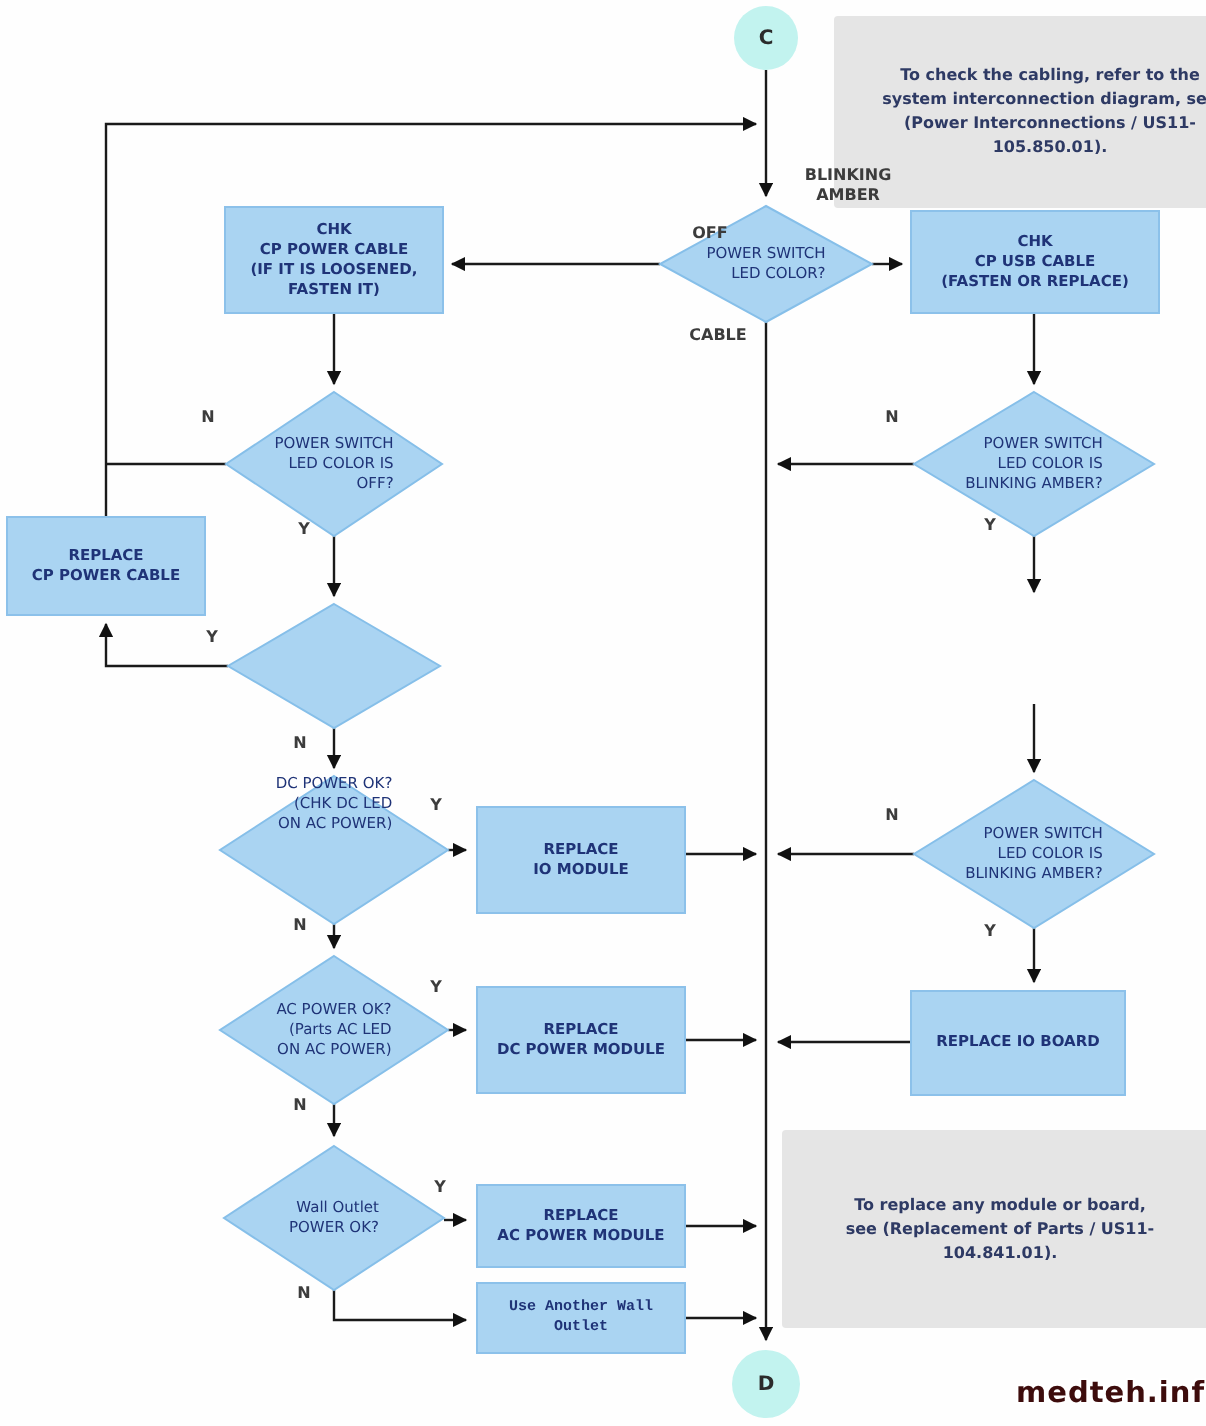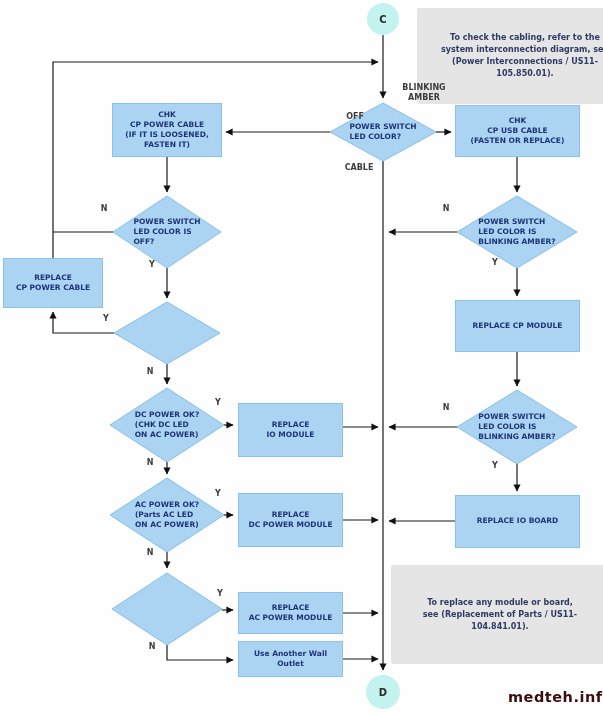--- a/index.html
+++ b/index.html
@@ -2,22 +2,22 @@
 <html><head>
 <meta charset="utf-8">
 <style>
   html,body{margin:0;padding:0;}
   body{background:#fff;font-family:"DejaVu Sans","Liberation Sans",sans-serif;}
   .canvas{position:relative;width:603px;height:713px;background:#fefefe;overflow:hidden;}
   .wires{position:absolute;left:0;top:0;}
   .box{position:absolute;background:#aad4f2;border:1px solid #8cc1ea;box-sizing:border-box;
        display:flex;align-items:center;justify-content:center;text-align:center;
        font-weight:bold;font-size:7.5px;line-height:1.35;color:#1f3377;white-space:pre-line;}
-  .dlabel{position:absolute;display:flex;align-items:center;justify-content:center;text-align:left;
-       font-weight:bold;font-size:7.5px;line-height:1.3;color:#1f3377;white-space:pre-line;pointer-events:none;}
+  .dlabel{position:absolute;display:flex;align-items:center;justify-content:center;text-align:right;
+       font-weight:normal;font-size:7.5px;line-height:1.3;color:#1f3377;white-space:pre-line;pointer-events:none;}
   .terminal{position:absolute;border-radius:50%;background:#c2f3ef;display:flex;align-items:center;
        justify-content:center;font-weight:bold;font-size:10px;color:#2b2b2b;}
   .note{position:absolute;background:#e5e5e5;border-radius:2px;display:flex;align-items:center;
        justify-content:center;text-align:center;font-weight:bold;font-size:8px;line-height:1.5;
        color:#2e3a64;white-space:pre-line;padding:18px;}
   .elabel{position:absolute;font-weight:bold;font-size:8px;color:#3c3c3c;white-space:pre-line;
        text-align:center;line-height:1.3;}
   .watermark{position:absolute;left:508px;top:689px;width:92px;font-weight:bold;font-size:14.5px;
        letter-spacing:0.5px;color:#3d0c0c;
        text-shadow:1px 0 0 #fff,-1px 0 0 #fff,0 1px 0 #fff,0 -1px 0 #fff,1px 1px 0 #fff,-1px -1px 0 #fff,1px -1px 0 #fff,-1px 1px 0 #fff;}
@@ -83,26 +83,28 @@
 105.850.01).</div>
   <div class="note" style="left:391px;top:565px;width:182px;height:63px;text-align:center;">To replace any module or board,
 see (Replacement of Parts / US11-
 104.841.01).</div>
 
   <div class="dlabel" style="left:333px;top:106px;width:100px;height:52px;">POWER SWITCH
 LED COLOR?</div>
   <div class="dlabel" style="left:117px;top:199px;width:100px;height:66px;">POWER SWITCH
 LED COLOR IS
 OFF?</div>
-  <div class="dlabel" style="left:112px;top:391px;width:110px;height:68px;">DC POWER OK?
+  <div class="dlabel" style="left:112px;top:368px;width:110px;height:68px;">DC POWER OK?
 (CHK DC LED
 ON AC POWER)</div>
   <div class="dlabel" style="left:112px;top:481px;width:110px;height:68px;">AC POWER OK?
 (Parts AC LED
 ON AC POWER)</div>
+  <div class="dlabel" style="left:112px;top:576px;width:110px;height:66px;">Wall Outlet
+POWER OK?</div>
   <div class="dlabel" style="left:460px;top:199px;width:114px;height:66px;">POWER SWITCH
 LED COLOR IS
 BLINKING AMBER?</div>
   <div class="dlabel" style="left:460px;top:393px;width:114px;height:68px;">POWER SWITCH
 LED COLOR IS
 BLINKING AMBER?</div>
 
   <div class="box" style="left:112px;top:103px;width:110px;height:54px;">CHK
 CP POWER CABLE
 (IF IT IS LOOSENED,
@@ -111,24 +113,23 @@
 CP USB CABLE
 (FASTEN OR REPLACE)</div>
   <div class="box" style="left:3px;top:258px;width:100px;height:50px;">REPLACE
 CP POWER CABLE</div>
   <div class="box" style="left:238px;top:403px;width:105px;height:54px;">REPLACE
 IO MODULE</div>
   <div class="box" style="left:238px;top:493px;width:105px;height:54px;">REPLACE
 DC POWER MODULE</div>
   <div class="box" style="left:238px;top:592px;width:105px;height:42px;">REPLACE
 AC POWER MODULE</div>
-  <div class="box" style="left:238px;top:641px;width:105px;height:36px;">Use Another Wall
+  <div class="box" style="left:238px;top:641px;width:105px;height:36px;font-family:Liberation Mono, monospace;">Use Another Wall
 Outlet</div>
-  <div class="box" style="left:455px;top:300px;width:125px;height:52px;">REPLACE CP MODULE</div>
-  <div class="box" style="left:455px;top:495px;width:125px;height:53px;">REPLACE IO BOARD</div>
+  <div class="box" style="left:455px;top:495px;width:108px;height:53px;">REPLACE IO BOARD</div>
 
   <div class="elabel" style="left:396px;top:83px;width:56px;">BLINKING
 AMBER</div>
   <div class="elabel" style="left:302px;top:112px;width:30px;margin-left:38px;">OFF</div>
   <div class="elabel" style="left:344px;top:163px;width:30px;">CABLE</div>
 
   <div class="elabel" style="left:98px;top:204px;width:12px;">N</div>
   <div class="elabel" style="left:146px;top:260px;width:12px;">Y</div>
   <div class="elabel" style="left:100px;top:314px;width:12px;">Y</div>
   <div class="elabel" style="left:144px;top:367px;width:12px;">N</div>

